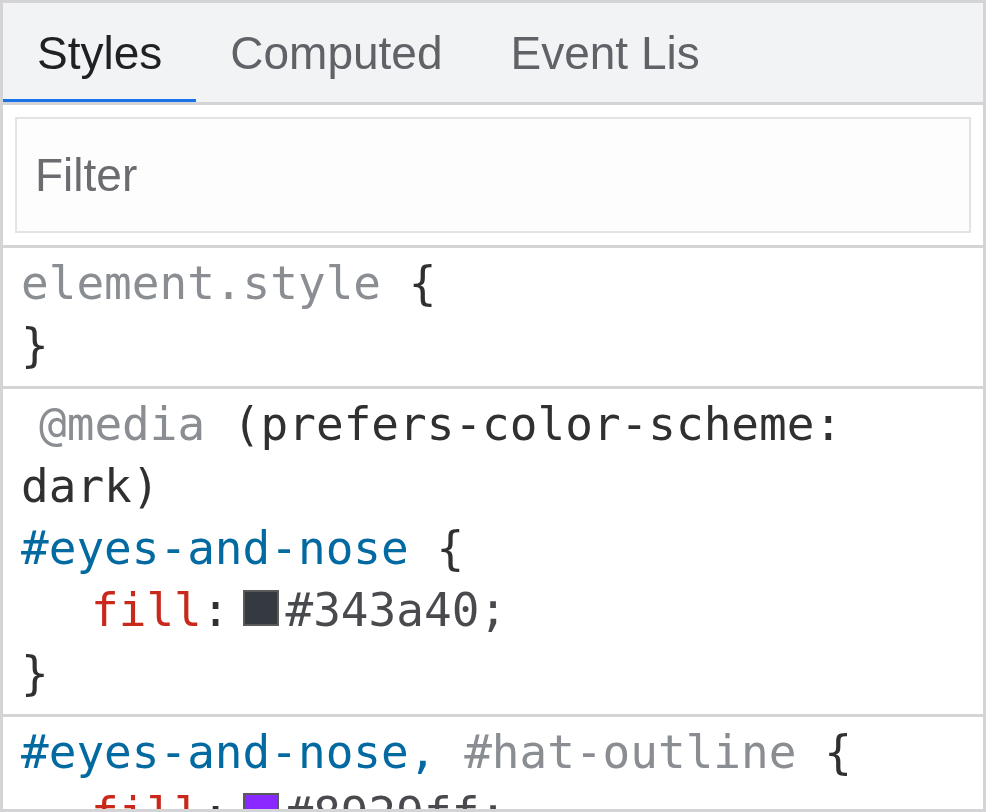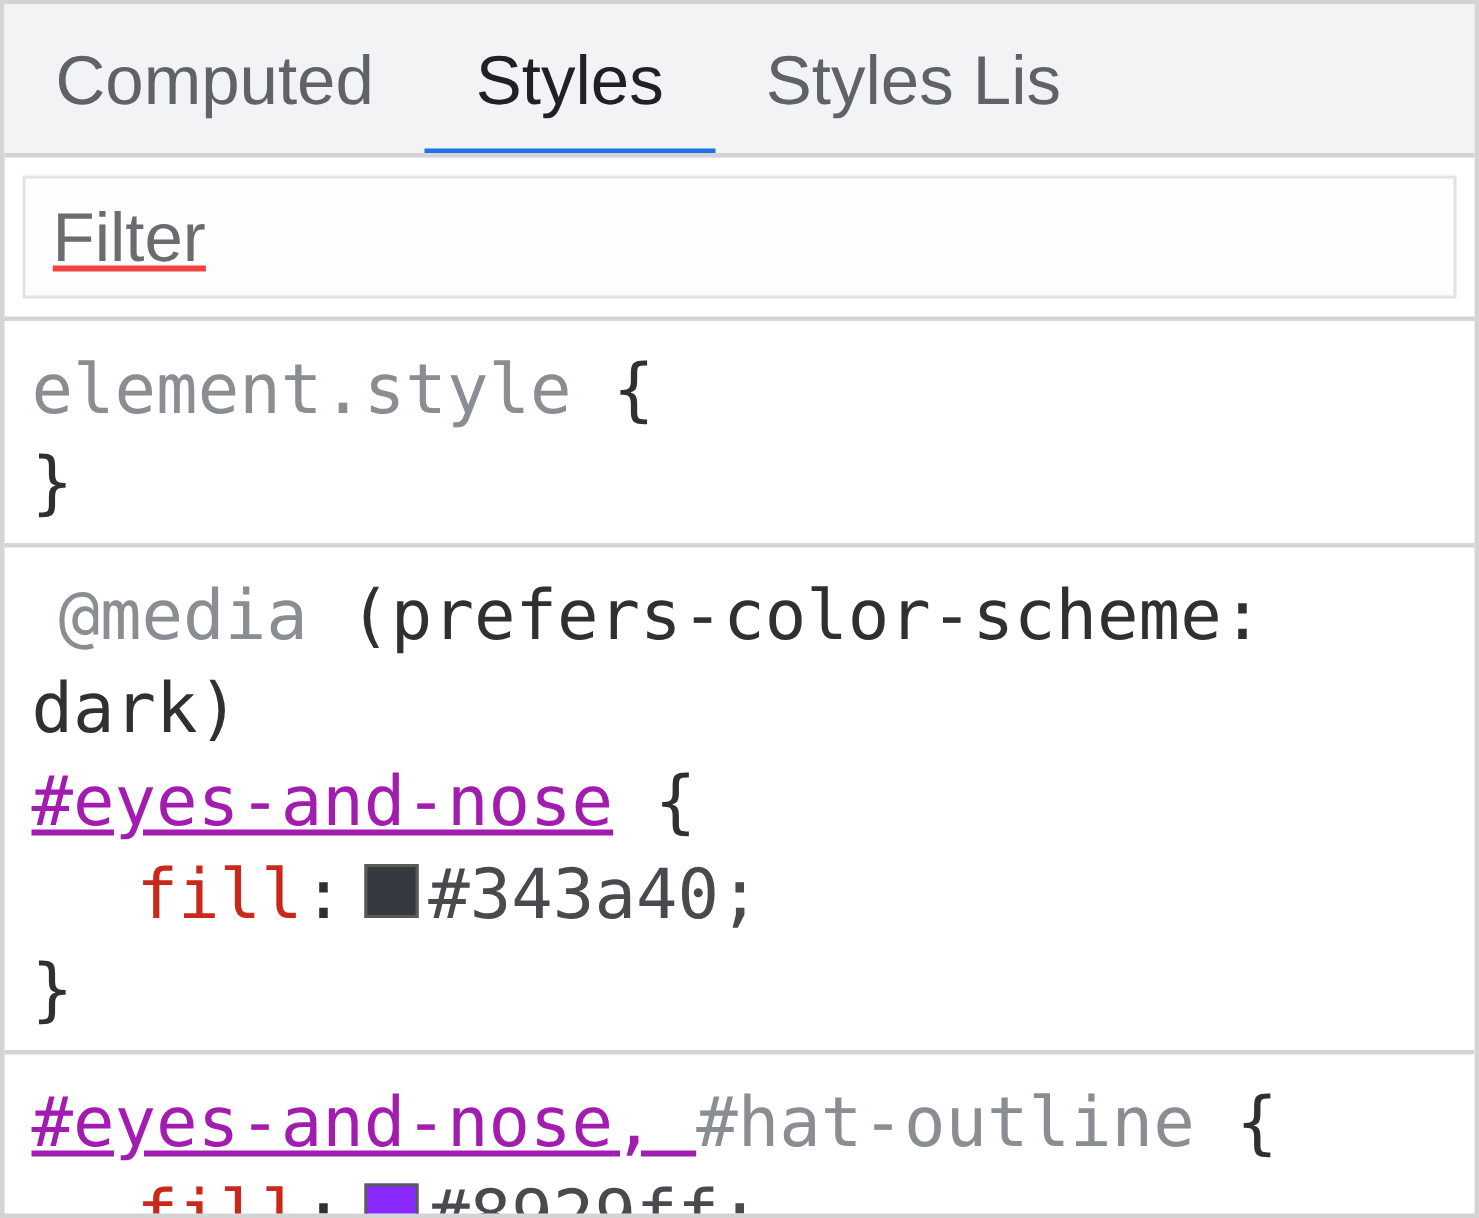--- a/index.html
+++ b/index.html
@@ -51,45 +51,44 @@
     background: #1a73e8;
   }
   .filter-row {
     padding: 12px 12px 12px 12px;
     border-bottom: 3px solid #d4d4d6;
   }
   .filter-input {
     width: 100%;
     font-size: 46px;
     font-family: inherit;
-    padding: 12px 18px;
+    padding: 29px 18px;
     border: 2px solid #e3e3e5;
     background: #fdfdfd;
-    color: #ef4444;
+    color: #737373;
     outline: none;
-    text-decoration: underline;
   }
   .filter-input::placeholder {
     color: #6a6c70;
   }
   .rules {
     flex: 1;
     overflow: hidden;
   }
   .rule-block {
     border-bottom: 3px solid #d4d4d6;
-    padding: 14px 18px 10px 18px;
+    padding: 4px 18px 10px 18px;
     font-family: ui-monospace, SFMono-Regular, "SF Mono", Menlo, Consolas, monospace;
     font-size: 46px;
     line-height: 1.35;
     color: #303030;
   }
   .rule-block:last-child { border-bottom: none; }
   .sel-dim { color: #8a8d91; }
-  .sel { color: #a21caf; text-decoration: underline; }
+  .sel { color: #0369a1; }
   .sel-secondary { color: #8a8d91; text-align: right; }
   .media-kw { color: #8a8d91; margin-left: 18px; }
   .media-cond { color: #303030; }
   .decl-line {
     padding-left: 70px;
     display: flex;
     align-items: center;
     gap: 0;
   }
   .prop { color: #c8291b; }
@@ -121,23 +120,23 @@
     height: 3px;
     background: #303030;
   }
 </style>
 </head>
 <body>
 
 <div class="panel">
 
   <div class="tabs">
+    <div class="tab active">Styles</div>
     <div class="tab">Computed</div>
-    <div class="tab active">Styles</div>
-    <div class="tab">Styles Lis</div>
+    <div class="tab">Event Lis</div>
   </div>
 
   <div class="filter-row">
     <input class="filter-input" type="text" placeholder="Filter" style="">
   </div>
 
   <div class="rules">
 
     <div class="rule-block">
       <div>

